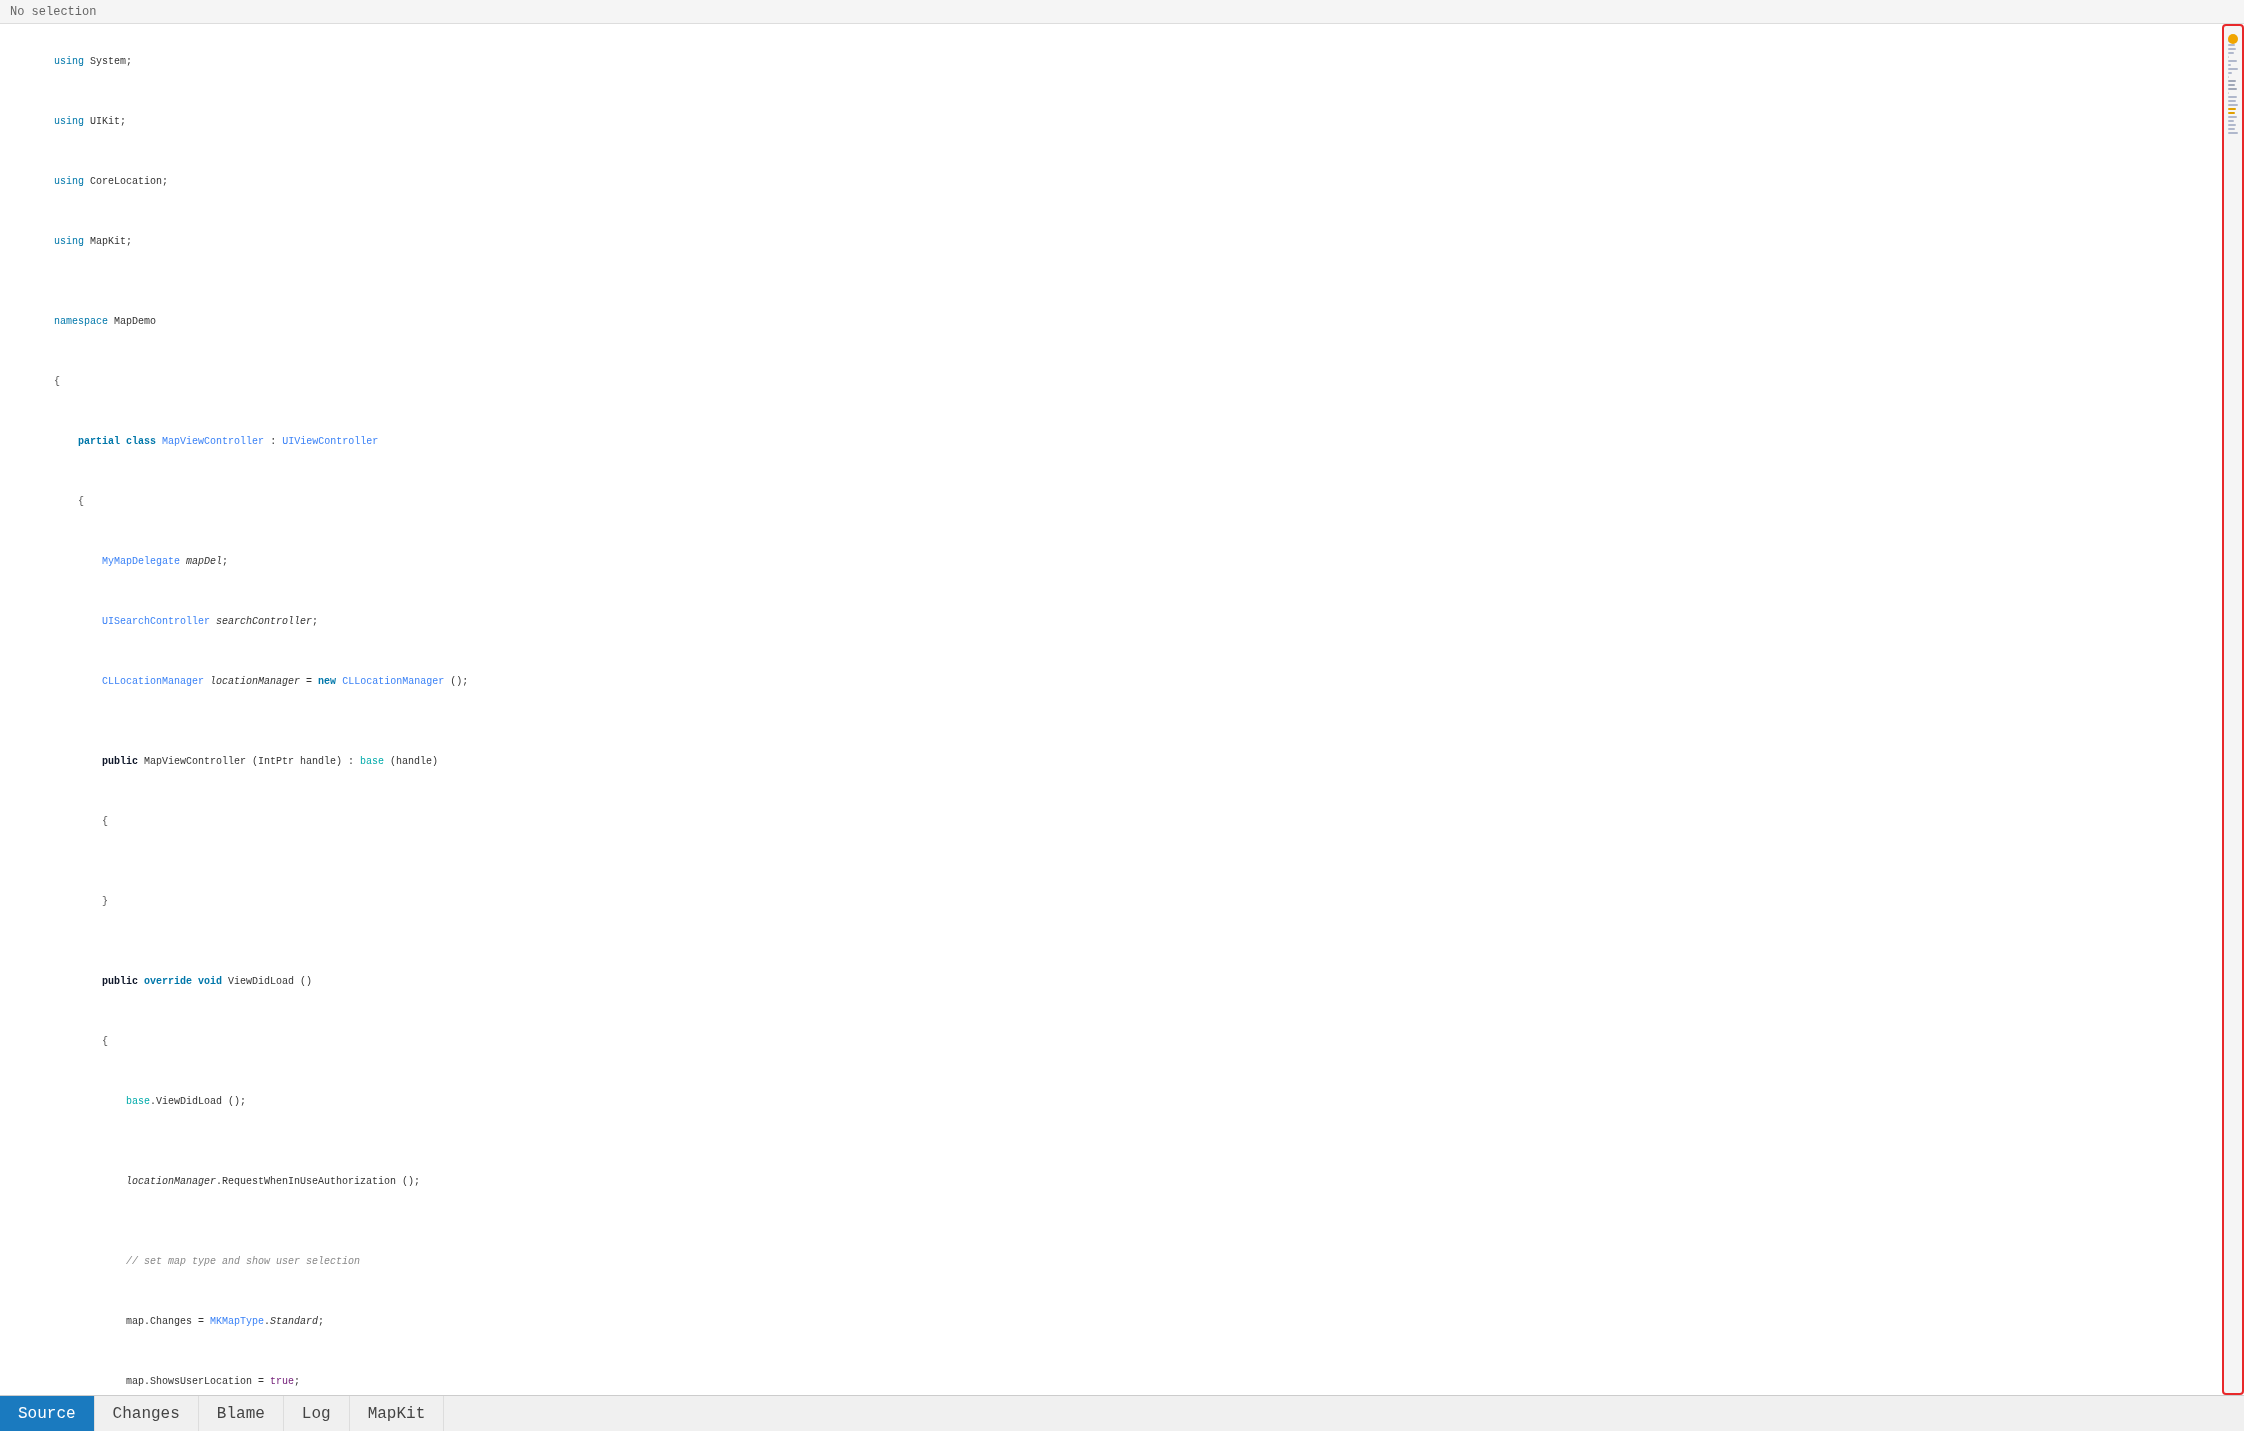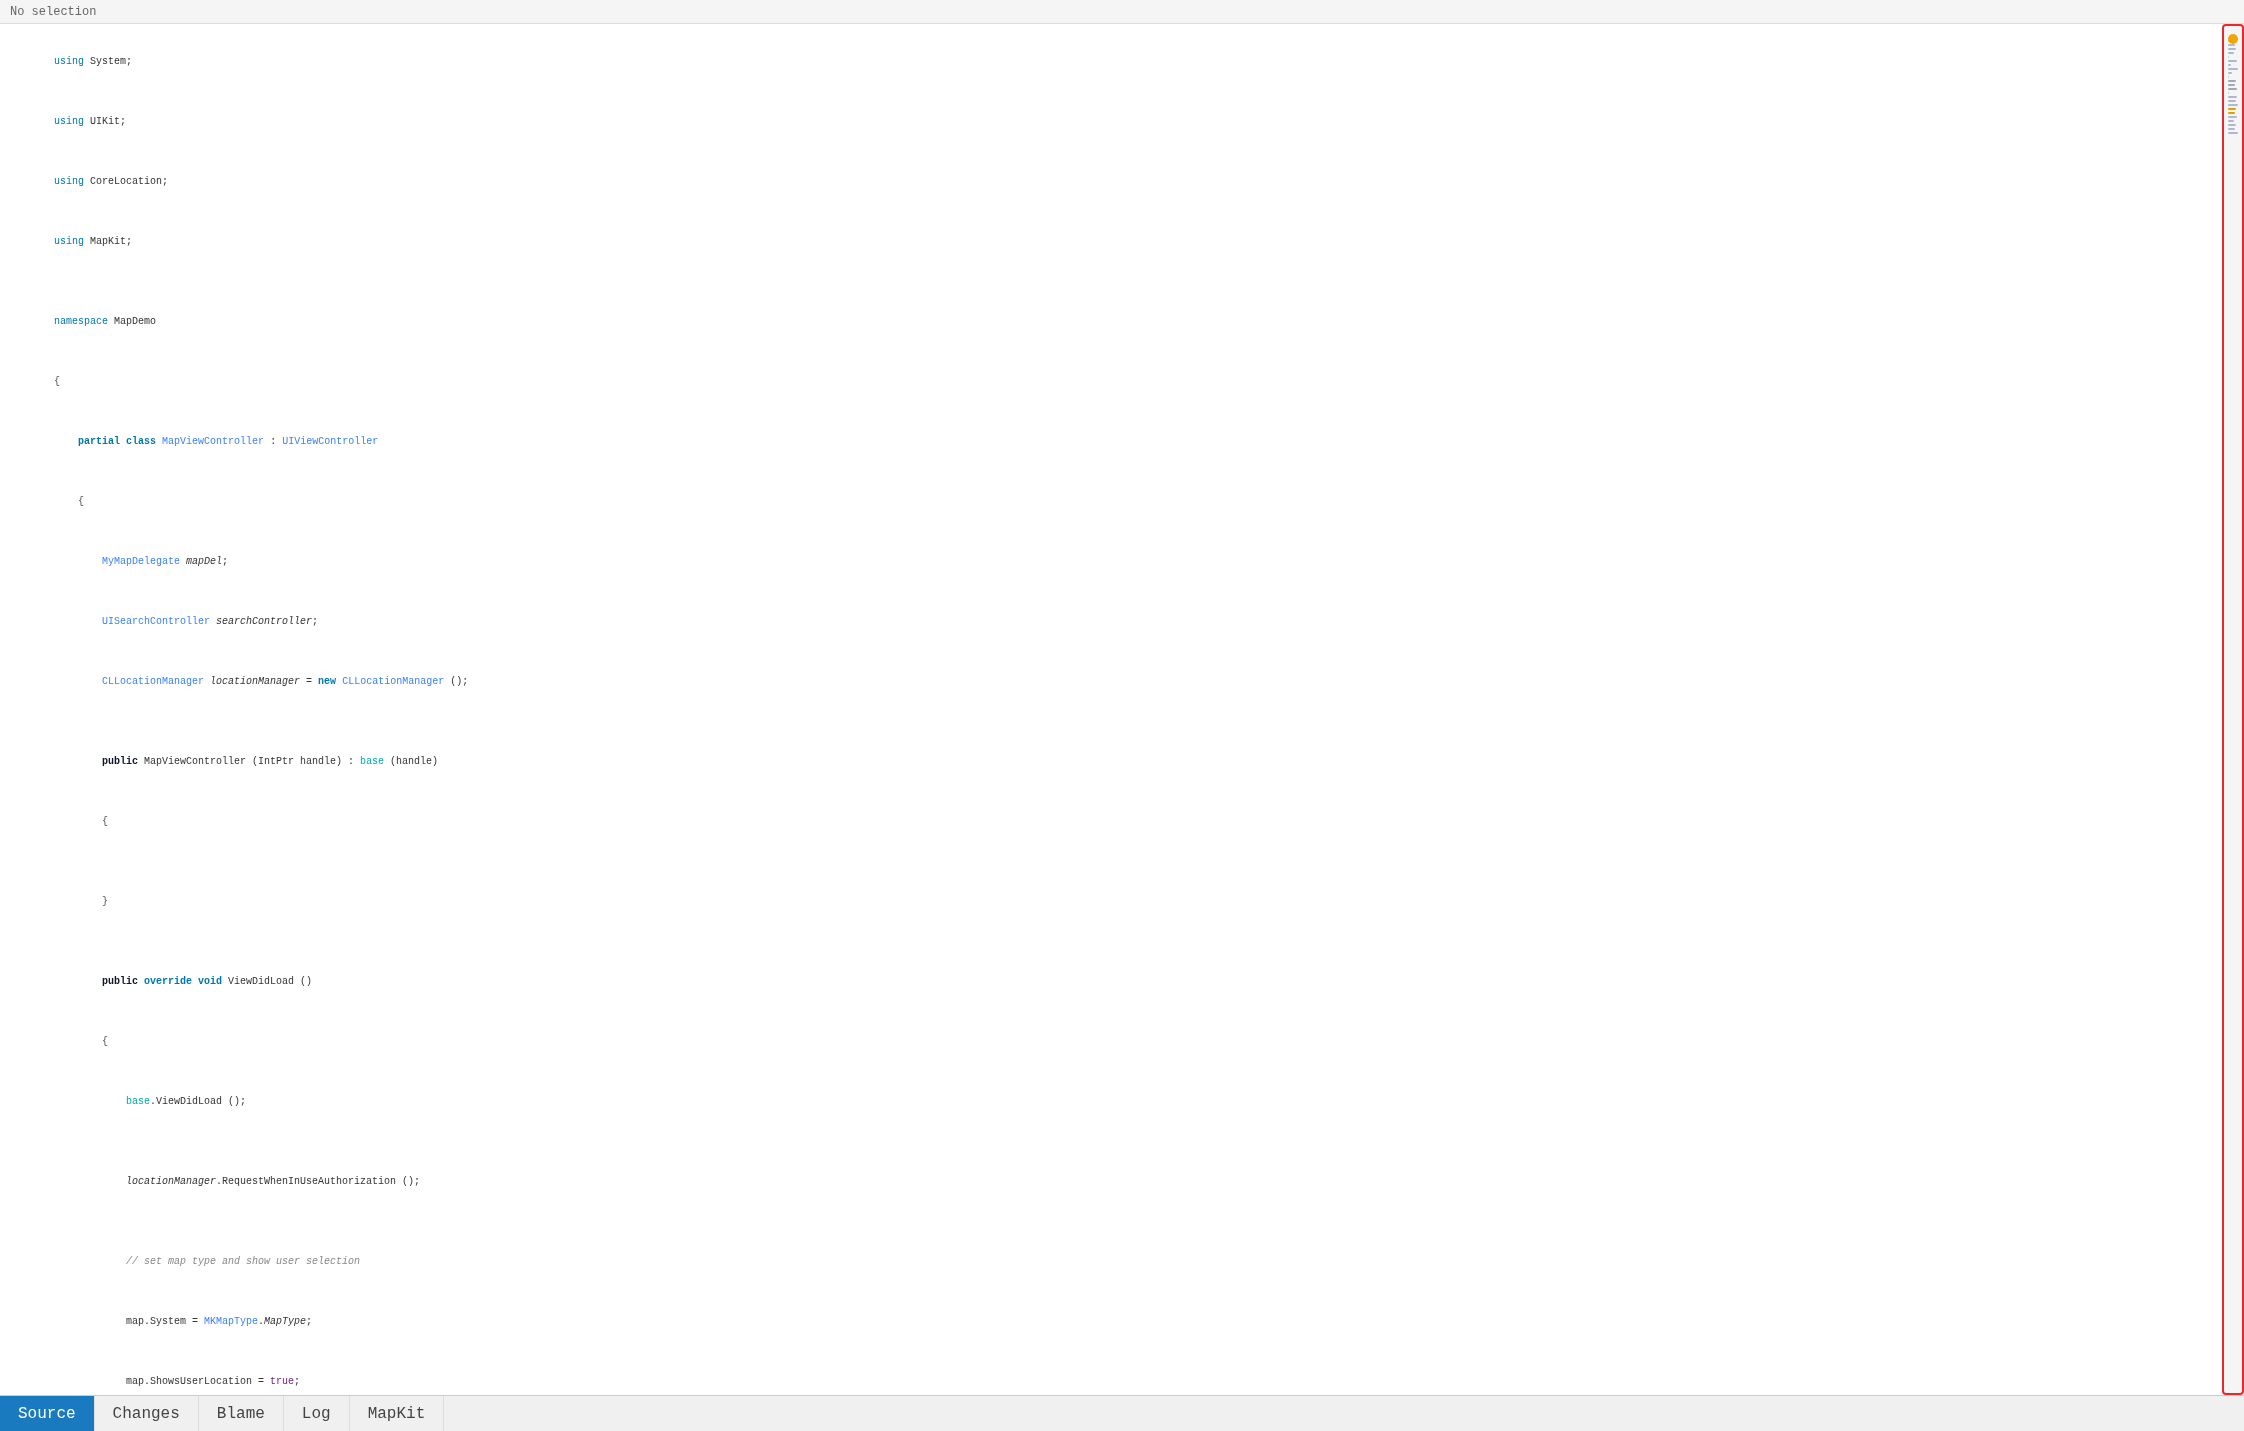--- a/index.html
+++ b/index.html
@@ -218,21 +218,21 @@
       <span class="plain">            </span><span class="italic-var">locationManager</span><span class="plain">.RequestWhenInUseAuthorization ();</span>
     </div>
 
     <div class="code-line">&nbsp;</div>
 
     <div class="code-line">
       <span class="plain">            </span><span class="comment">// set map type and show user selection</span>
     </div>
 
     <div class="code-line">
-      <span class="plain">            map.System = </span><span class="type-name">MKMapType</span><span class="plain">.</span><span class="italic-var">MapType</span><span class="plain">;</span>
+      <span class="plain">            map.Changes = </span><span class="type-name">MKMapType</span><span class="plain">.</span><span class="italic-var">Standard</span><span class="plain">;</span>
     </div>
 
     <div class="code-line">
       <span class="plain">            map.ShowsUserLocation = </span><span class="kw-true">true</span><span class="plain">;</span>
     </div>
 
   </div>
 
   <div class="scrollbar-outer" style="width:22px; border:2px solid #e8282a; border-radius:4px; background:#f5f5f5; position:relative; flex-shrink:0; display:flex; flex-direction:column; align-items:center; padding-top:6px;">
     <div class="scrollbar-dot" style="width:10px;height:10px;background:#f0a500;border-radius:50%;flex-shrink:0;"></div>

